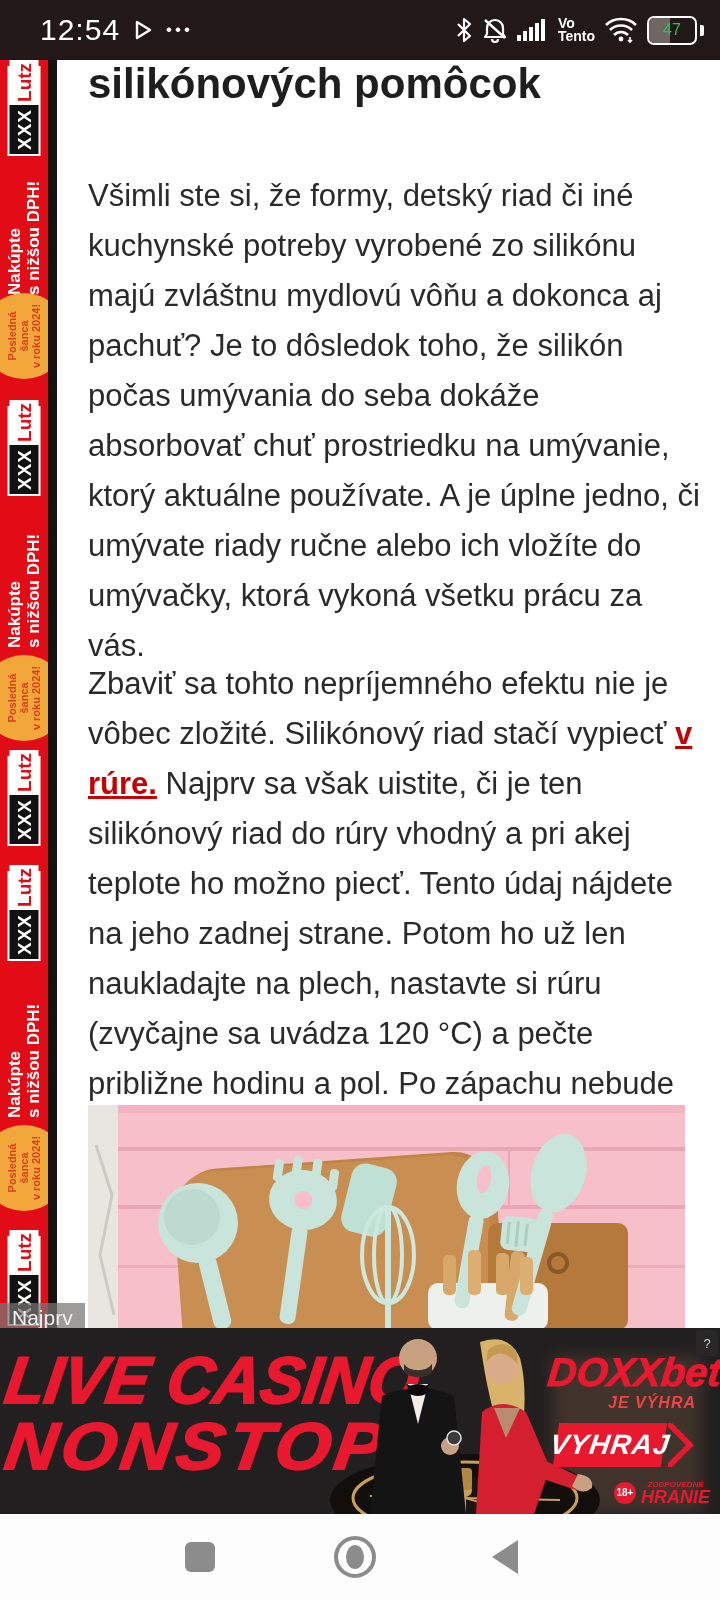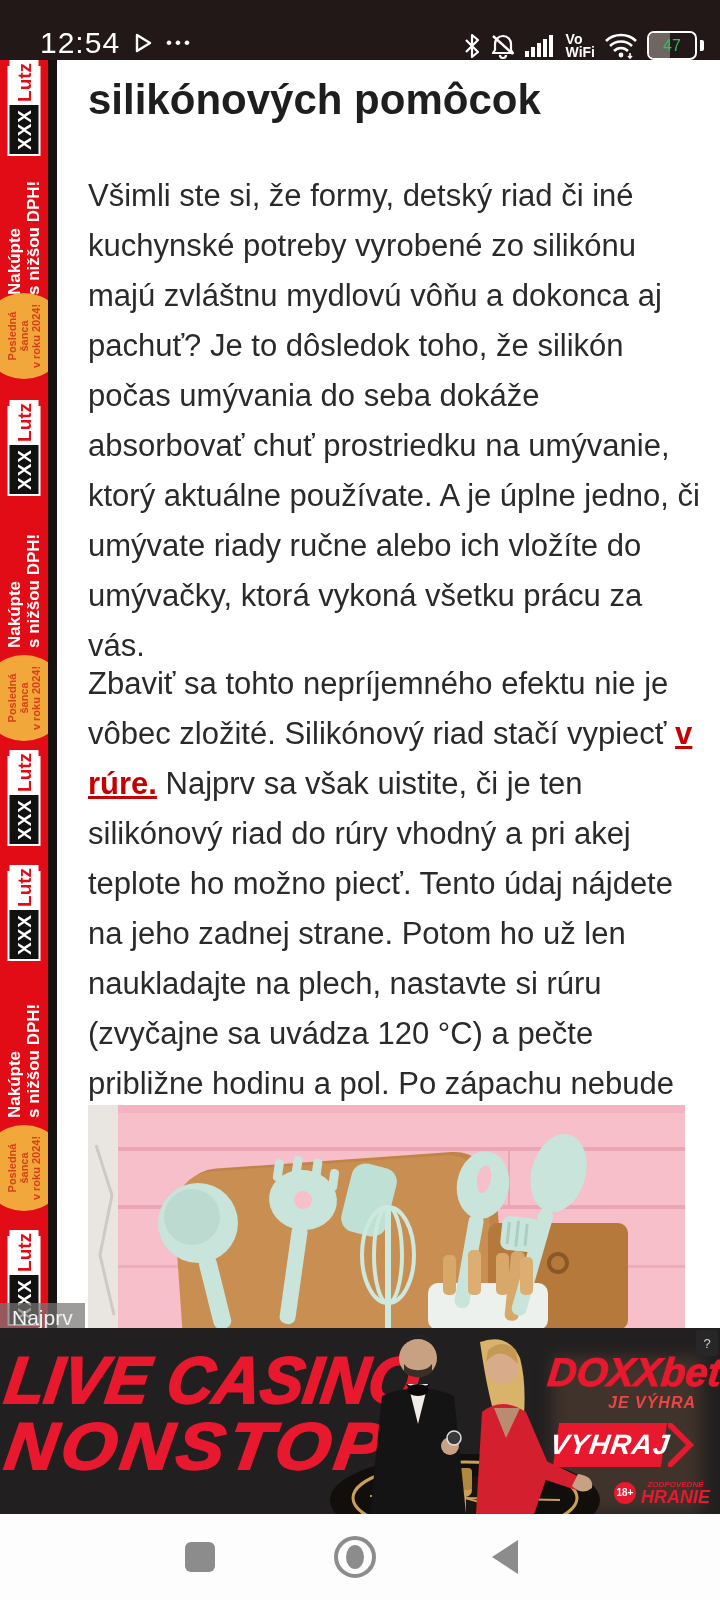--- a/index.html
+++ b/index.html
@@ -2,21 +2,21 @@
 <html><head>
 <meta charset="utf-8">
 <style>
   html,body{margin:0;padding:0;background:#000;}
   .screen{position:relative;width:720px;height:1600px;overflow:hidden;background:#fff;
           font-family:"Liberation Sans",sans-serif;}
   .abs{position:absolute;}
 
   
   .status-bar{left:0;top:0;width:720px;height:60px;background:#221817;z-index:60;
-              display:flex;align-items:flex-end;justify-content:space-between;color:#fff;}
+              display:flex;align-items:center;justify-content:space-between;color:#fff;}
   .sb-left{display:flex;align-items:center;gap:14px;padding-left:40px;}
   .sb-time{font-size:30px;letter-spacing:1px;}
   .sb-dots{font-size:17px;letter-spacing:3px;color:#fff;}
   .sb-right{display:flex;align-items:center;gap:9px;padding-right:16px;}
   .vowifi{display:flex;flex-direction:column;line-height:13px;font-size:14px;font-weight:bold;}
   .battery{position:relative;width:46px;height:25px;border:2.5px solid #fff;border-radius:7px;
            display:flex;align-items:center;justify-content:center;overflow:hidden;}
   .battery .fill{position:absolute;left:0;top:0;bottom:0;width:45%;background:#6f6662;}
   .battery .pct{position:relative;font-size:16px;color:#22c55e;z-index:1;}
   .bat-nub{width:4px;height:11px;background:#fff;border-radius:0 2px 2px 0;margin-left:-6px;}
@@ -31,21 +31,21 @@
                 align-items:center;justify-content:center;padding:0 4px;letter-spacing:1px;}
   .xxxlogo .lutz{background:#fff;color:#e20c17;font-weight:bold;font-size:19px;display:flex;
                  align-items:center;justify-content:center;padding:0 3px;}
   .promo-wrap{position:absolute;left:0;width:48px;height:112px;}
   .promo{width:108px;color:#fff;font-weight:bold;font-size:17px;line-height:19px;white-space:nowrap;}
   .badge-wrap{position:absolute;left:-19px;width:86px;height:86px;background:#f2a73b;border-radius:50%;}
   .badge-txt{width:80px;text-align:center;color:#d8401a;font-weight:bold;font-size:11px;line-height:12px;}
 
   
   .content{left:57px;top:0;width:663px;height:1330px;background:#fff;z-index:5;}
-  .headline{position:absolute;left:31px;top:46px;width:610px;font-size:42px;line-height:52px;
+  .headline{position:absolute;left:31px;top:30px;width:610px;font-size:42px;line-height:52px;
             font-weight:bold;color:#1e1e1e;}
   .para{position:absolute;left:31px;width:615px;font-size:31px;line-height:50px;color:#2a2a2a;}
   .p1{top:140px;}
   .p2{top:628px;}
   .article-link{color:#c60000;font-weight:bold;text-decoration:underline;cursor:pointer;}
 
   .article-image{position:absolute;left:31px;top:1105px;width:597px;height:225px;overflow:hidden;}
 
   
   .reklama-label{left:0;top:1303px;height:30px;padding:0 12px;background:rgba(120,118,116,.72);
@@ -111,21 +111,21 @@
       </svg>
       <svg width="32" height="26" viewBox="0 0 32 26">
         <rect x="0" y="18" width="4" height="6" fill="#fff"></rect>
         <rect x="6" y="14" width="4" height="10" fill="#fff"></rect>
         <rect x="12" y="10" width="4" height="14" fill="#fff"></rect>
         <rect x="18" y="6" width="4" height="18" fill="#fff"></rect>
         <rect x="24" y="2" width="4" height="22" fill="#fff"></rect>
       </svg>
       <div class="vowifi">
         <span>Vo</span>
-        <span>WiFi</span>
+        <span>Tento</span>
       </div>
       <svg width="34" height="28" viewBox="0 0 34 28">
         <path d="M2 9 C10 1 24 1 32 9" fill="none" stroke="#fff" stroke-width="2.6"></path>
         <path d="M6 14 C12 8 22 8 28 14" fill="none" stroke="#fff" stroke-width="2.6"></path>
         <path d="M10 19 C14 15 20 15 24 19" fill="none" stroke="#fff" stroke-width="2.6"></path>
         <circle cx="17" cy="23" r="2.4" fill="#fff"></circle>
         <path d="M26 21 v5 M24 24 l2 2 2-2" fill="none" stroke="#fff" stroke-width="1.6"></path>
       </svg>
       <div class="battery">
         <div class="fill"></div>

